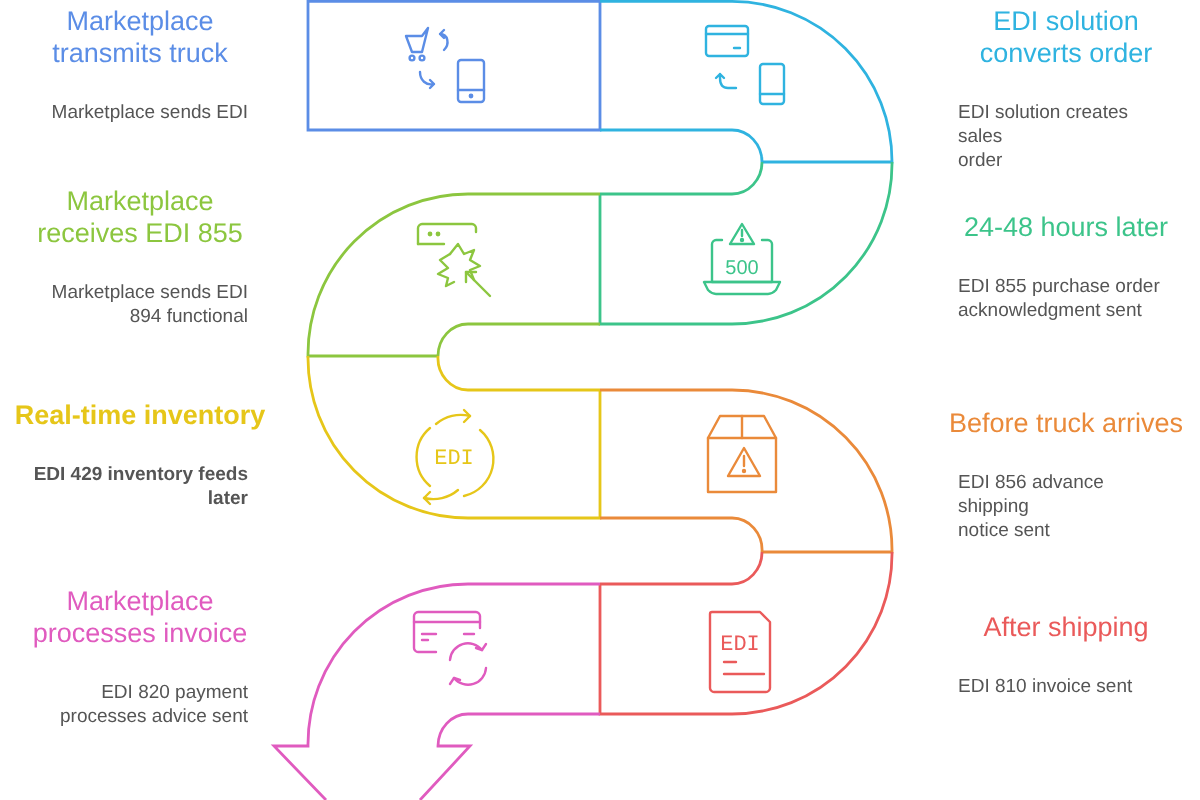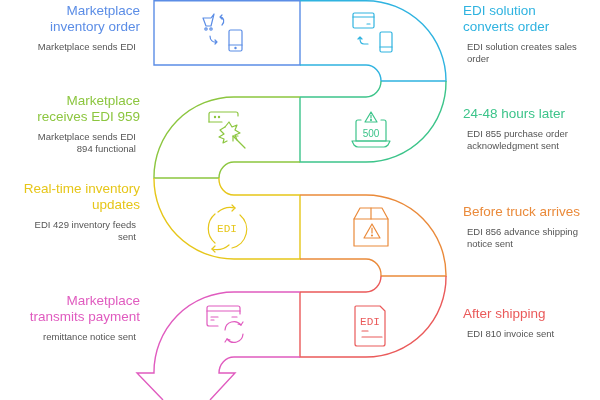--- a/index.html
+++ b/index.html
@@ -1,22 +1,22 @@
 <!DOCTYPE html>
 <html><head>
   <meta charset="utf-8">
   <style>
     html, body { margin: 0; padding: 0; background: #ffffff; }
     body { width: 600px; height: 400px; position: relative; overflow: hidden; font-family: "Liberation Sans", sans-serif; }
     #diagram { position: absolute; left: 0; top: 0; width: 600px; height: 400px; }
     .step-text { position: absolute; width: 140px; }
     .step-text.left { text-align: right; }
     .step-text.right { text-align: left; }
-    .step-title { font-size: 13.5px; line-height: 16px; margin: 0 0 6px 0; }
-    .step-desc { font-size: 9.5px; line-height: 12px; color: #555555; margin: 4px; }
+    .step-title { font-size: 13.5px; line-height: 16px; margin: 0 0 6px 0; text-align: center; }
+    .step-desc { font-size: 9.5px; line-height: 12px; color: #555555; margin: 16px; }
   </style>
 </head>
 <body>
 
 <svg id="diagram" viewBox="0 0 600 400" xmlns="http://www.w3.org/2000/svg">
   <defs>
     <linearGradient id="g12" x1="0" y1="0" x2="0" y2="1">
         <stop offset="0" stop-color="#2fb3e0"></stop>
         <stop offset="1" stop-color="#3cc48a"></stop>
       </linearGradient>
@@ -144,87 +144,87 @@
     <path d="M356 306 L380 306 L385 311 L385 344 C385 345 384 346 383 346 L357 346 C356 346 355 345 355 344 L355 307 C355 306.5 355.5 306 356 306 Z"></path>
     <line x1="362" y1="331" x2="368" y2="331"></line>
     <line x1="362" y1="337" x2="382" y2="337"></line>
     <text x="370" y="325" text-anchor="middle" font-family="Liberation Mono, monospace" font-size="11" fill="#ea5a5a" stroke="none">EDI</text>
   </g>
 </svg>
 
 <div class="step-text left" style="left:0px; top:3px;">
   <div class="step-title" style="color:#5b8de6">
     <div>Marketplace</div>
-    <div>inventory order</div>
+    <div>transmits truck</div>
   </div>
   <div class="step-desc">
     <div>Marketplace sends EDI</div>
   </div>
 </div>
 
 <div class="step-text right" style="left:463px; top:3px;">
   <div class="step-title" style="color:#2fb3e0">
     <div>EDI solution</div>
     <div>converts order</div>
   </div>
   <div class="step-desc">
     <div>EDI solution creates sales</div>
     <div>order</div>
   </div>
 </div>
 
 <div class="step-text left" style="left:0px; top:93px;">
   <div class="step-title" style="color:#8cc63f">
     <div>Marketplace</div>
-    <div>receives EDI 959</div>
+    <div>receives EDI 855</div>
   </div>
   <div class="step-desc">
     <div>Marketplace sends EDI</div>
     <div>894 functional</div>
   </div>
 </div>
 
 <div class="step-text right" style="left:463px; top:106px;">
   <div class="step-title" style="color:#3cc48a">
     <div>24-48 hours later</div>
   </div>
   <div class="step-desc">
     <div>EDI 855 purchase order</div>
     <div>acknowledgment sent</div>
   </div>
 </div>
 
-<div class="step-text left" style="left:0px; top:181px;">
+<div class="step-text left" style="left:0px; top:200px;font-weight:bold;">
   <div class="step-title" style="color:#e6c619">
     <div>Real-time inventory</div>
-    <div>updates</div>
   </div>
   <div class="step-desc">
     <div>EDI 429 inventory feeds</div>
-    <div>sent</div>
+    <div>later</div>
   </div>
 </div>
 
 <div class="step-text right" style="left:463px; top:204px;">
   <div class="step-title" style="color:#ea8a3a">
     <div>Before truck arrives</div>
   </div>
   <div class="step-desc">
     <div>EDI 856 advance shipping</div>
     <div>notice sent</div>
   </div>
 </div>
 
 <div class="step-text left" style="left:0px; top:293px;">
   <div class="step-title" style="color:#e05bbf">
     <div>Marketplace</div>
-    <div>transmits payment</div>
-  </div>
-  <div class="step-desc">
-    <div>remittance notice sent</div>
+    <div>processes invoice</div>
+  </div>
+  <div class="step-desc">
+    <div>EDI 820 payment</div>
+    <div>processes advice sent</div>
   </div>
 </div>
 
 <div class="step-text right" style="left:463px; top:306px;">
   <div class="step-title" style="color:#ea5a5a">
     <div>After shipping</div>
   </div>
   <div class="step-desc">
     <div>EDI 810 invoice sent</div>
   </div>

